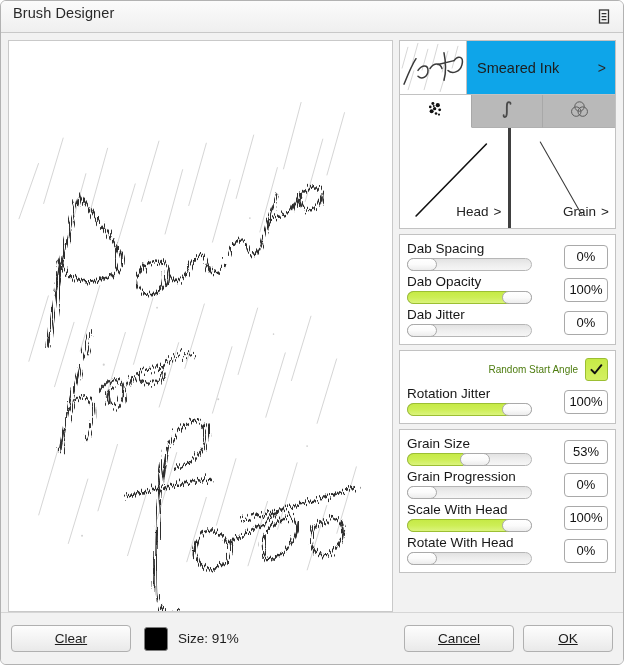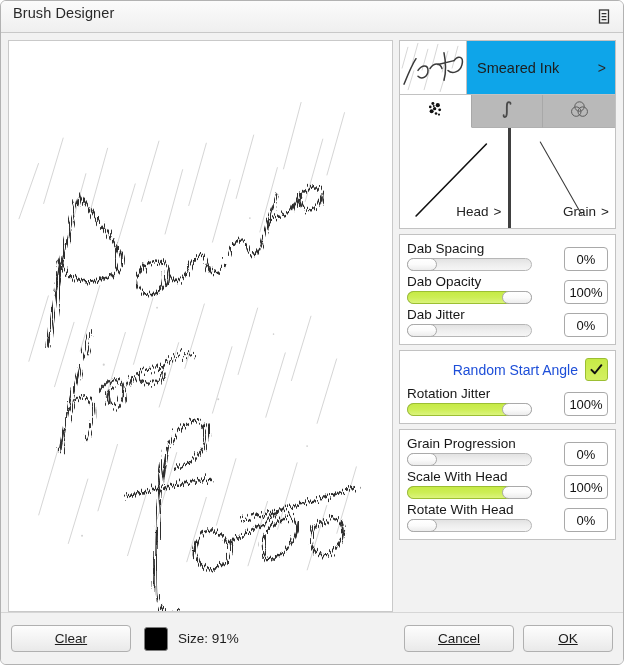--- a/index.html
+++ b/index.html
@@ -117,21 +117,21 @@
   }
   
   .group{
     background:#fff;
     border:1px solid #c2c2c2;
     box-sizing:border-box;
     margin-top:5px;
     padding:6px 7px 7px 7px;
   }
   .row{
-    display:flex;align-items:flex-end;
+    display:flex;align-items:center;
     margin-bottom:3px;
     gap:25px;
   }
   .row:last-child{margin-bottom:0;}
   .row .left{
     flex:1 1 auto;min-width:0;padding-right:7px;
   }
   .slabel{
     font-size:13.5px;color:#171717;line-height:16px;
     white-space:nowrap;margin-bottom:1px;
@@ -166,21 +166,21 @@
     background:#fff;
     display:flex;align-items:center;justify-content:center;
     font-size:13px;color:#111;
     box-sizing:border-box;cursor:text;
     margin-top:1px;
   }
   .checkrow{
     display:flex;align-items:center;justify-content:flex-end;
     gap:7px;margin-bottom:5px;padding-top:1px;
   }
-  .checkrow .clabel{font-size:14px;color:#1d4ed8;margin-left:36px;}
+  .checkrow .clabel{font-size:10px;color:#4d7c0f;margin-left:36px;}
   .checkbox{
     width:23px;height:23px;box-sizing:border-box;
     border:1px solid #9cbf33;border-radius:3px;
     background:linear-gradient(to bottom,#c6ea46 0%,#d4f062 100%);
     display:flex;align-items:center;justify-content:center;
     cursor:pointer;
   }
   .checkbox svg{display:block;}
   
   .bottombar{
@@ -475,20 +475,31 @@
               <div class="knob" style="right:0px;"></div>
             </div>
           </div>
           <div class="valbox">100%</div>
         </div>
       </div>
 
       <div class="group">
         <div class="row">
           <div class="left">
+            <div class="slabel">Grain Size</div>
+            <div class="slider">
+              <div class="track"></div>
+              <div class="fill" style="width:45%;"></div>
+              <div class="knob" style="left:42%;"></div>
+            </div>
+          </div>
+          <div class="valbox">53%</div>
+        </div>
+        <div class="row">
+          <div class="left">
             <div class="slabel">Grain Progression</div>
             <div class="slider">
               <div class="track"></div>
               <div class="knob" style="left:0px;"></div>
             </div>
           </div>
           <div class="valbox">0%</div>
         </div>
         <div class="row">
           <div class="left">

